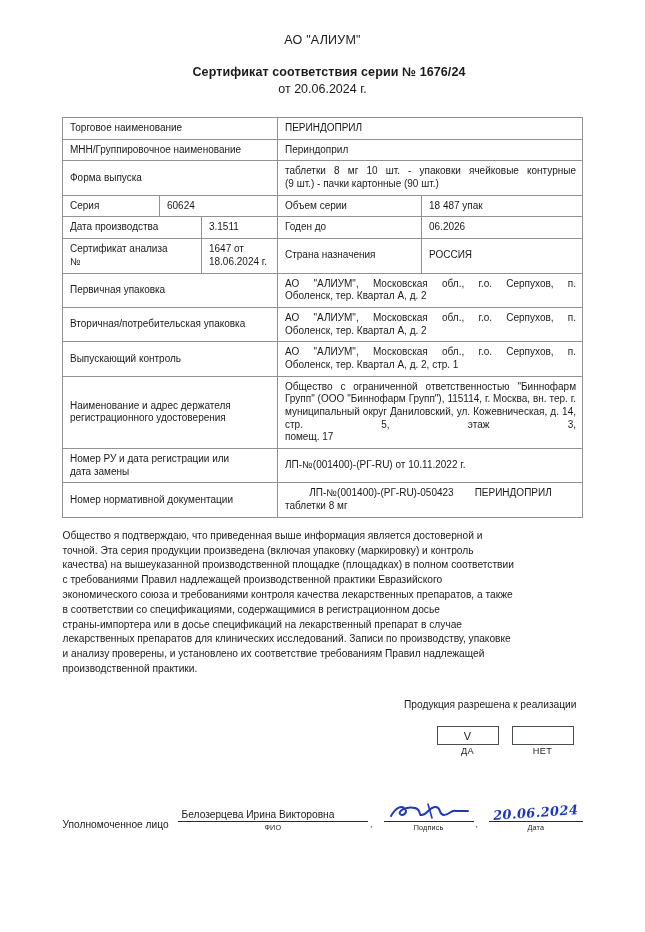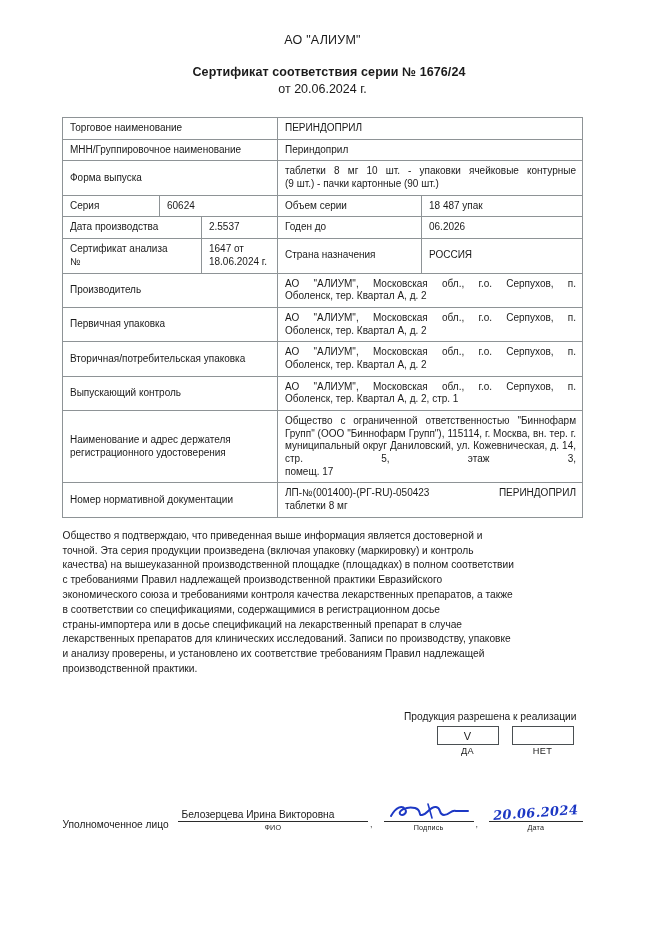--- a/index.html
+++ b/index.html
@@ -70,21 +70,21 @@
   
   .release {
     width: 520px;
     margin: 22px auto 0 auto;
     position: relative;
     height: 78px;
   }
   .release-text {
     position: absolute;
     right: 6px;
-    top: 12px;
+    top: 0;
     font-size: 10.2px;
   }
   .boxrow {
     position: absolute;
     top: 27px;
     right: 9px;
     display: flex;
     gap: 13px;
   }
   .boxcell { width: 62px; text-align: center; }
@@ -178,42 +178,35 @@
         </td>
       </tr>
       <tr>
         <td class="lbl">Серия</td>
         <td colspan="2">60624</td>
         <td class="lbl">Объем серии</td>
         <td>18 487 упак</td>
       </tr>
       <tr>
         <td class="lbl" colspan="2">Дата производства</td>
-        <td>2.5537</td>
+        <td>3.1511</td>
         <td class="lbl">Годен до</td>
         <td>06.2026</td>
       </tr>
       <tr>
         <td class="lbl tall" colspan="2">
           <span>Сертификат анализа</span><br>
           <span>№</span>
         </td>
         <td>
           <span>1647 от</span><br>
           <span>18.06.2024 г.</span>
         </td>
         <td class="lbl">Страна назначения</td>
         <td>РОССИЯ</td>
-      </tr>
-      <tr>
-        <td class="lbl tall" colspan="3">Производитель</td>
-        <td class="j" colspan="2">
-          <span>АО "АЛИУМ", Московская обл., г.о. Серпухов, п.</span>
-          <span class="last">Оболенск, тер. Квартал А, д. 2</span>
-        </td>
       </tr>
       <tr>
         <td class="lbl tall" colspan="3">Первичная упаковка</td>
         <td class="j" colspan="2">
           <span>АО "АЛИУМ", Московская обл., г.о. Серпухов, п.</span>
           <span class="last">Оболенск, тер. Квартал А, д. 2</span>
         </td>
       </tr>
       <tr>
         <td class="lbl tall" colspan="3">Вторичная/потребительская упаковка</td>
@@ -236,23 +229,30 @@
         </td>
         <td class="j" colspan="2">
           <span>Общество с ограниченной ответственностью</span>
           <span>"Биннофарм Групп" (ООО "Биннофарм Групп"), 115114,</span>
           <span>г. Москва, вн. тер. г. муниципальный округ</span>
           <span>Даниловский, ул. Кожевническая, д. 14, стр. 5, этаж 3,</span>
           <span class="last">помещ. 17</span>
         </td>
       </tr>
       <tr>
+        <td class="lbl tall" colspan="3">
+          <span>Номер РУ и дата регистрации или</span><br>
+          <span>дата замены</span>
+        </td>
+        <td colspan="2">ЛП-№(001400)-(РГ-RU) от 10.11.2022 г.</td>
+      </tr>
+      <tr>
         <td class="lbl tall" colspan="3">Номер нормативной документации</td>
         <td colspan="2">
-          <span style="display:flex;justify-content:space-between;gap:21px;">
+          <span style="display:flex;justify-content:center;gap:21px;">
             <span>ЛП-№(001400)-(РГ-RU)-050423</span>
             <span>ПЕРИНДОПРИЛ</span>
           </span>
           <span>таблетки 8 мг</span>
         </td>
       </tr>
     </tbody>
   </table>
 
   <div class="decl">

